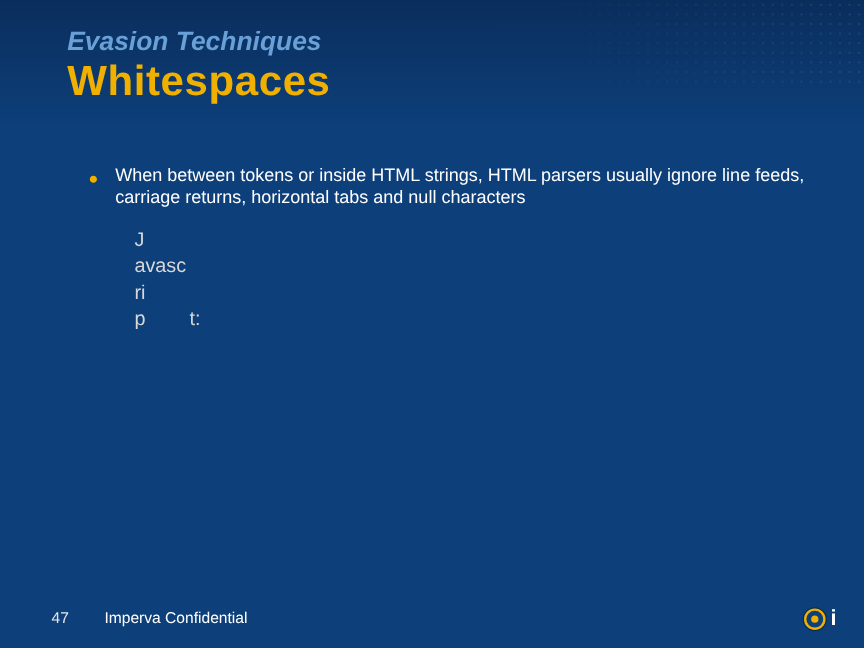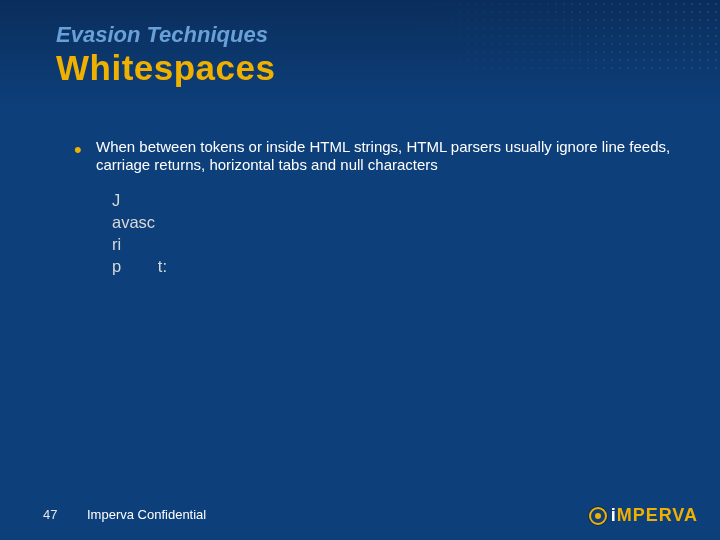--- a/index.html
+++ b/index.html
@@ -156,15 +156,14 @@
 
   <div class="pagenum">47</div>
 
   <div class="footer">
     <span>Imperva Confidential</span>
   </div>
 
   <div class="logo">
     <span class="circle"></span>
     <span class="l-white">i</span>
-      <span class="l-orange">MPERVA</span>
   </div>
 </div>
 
 </body></html>

